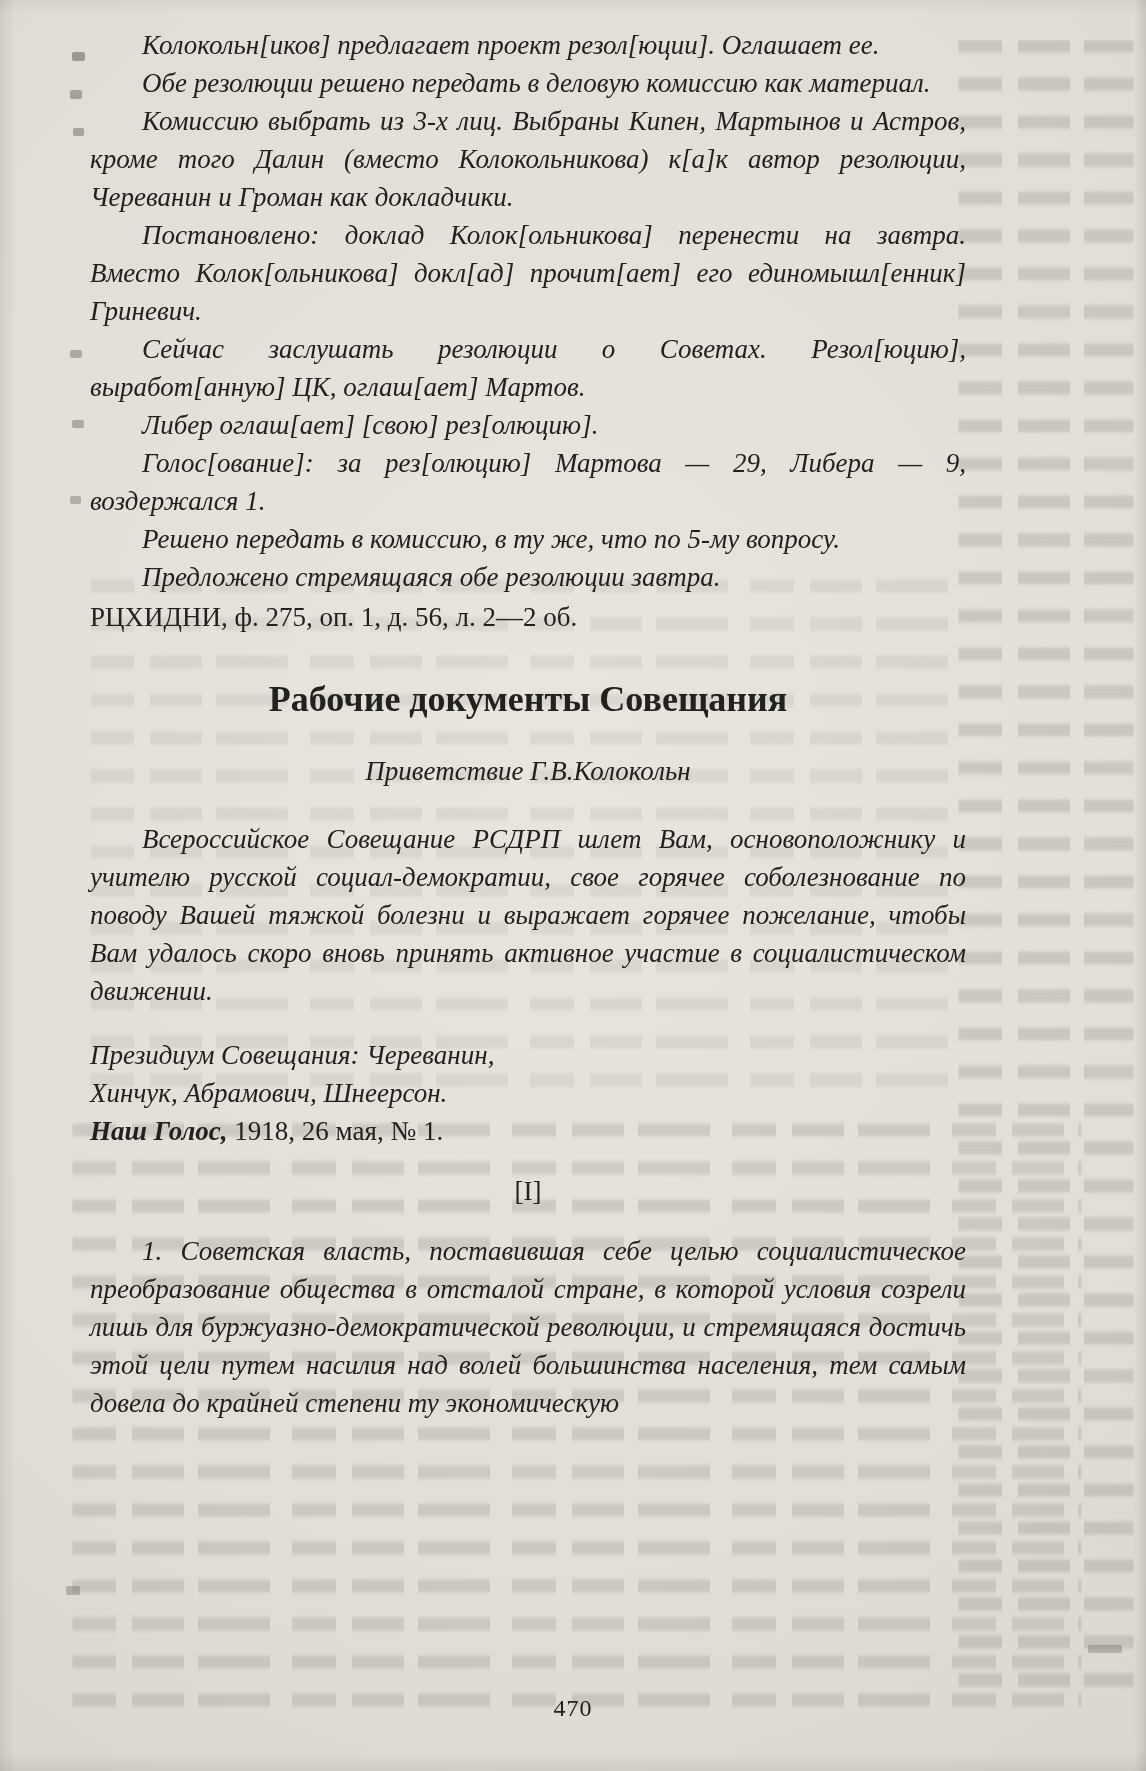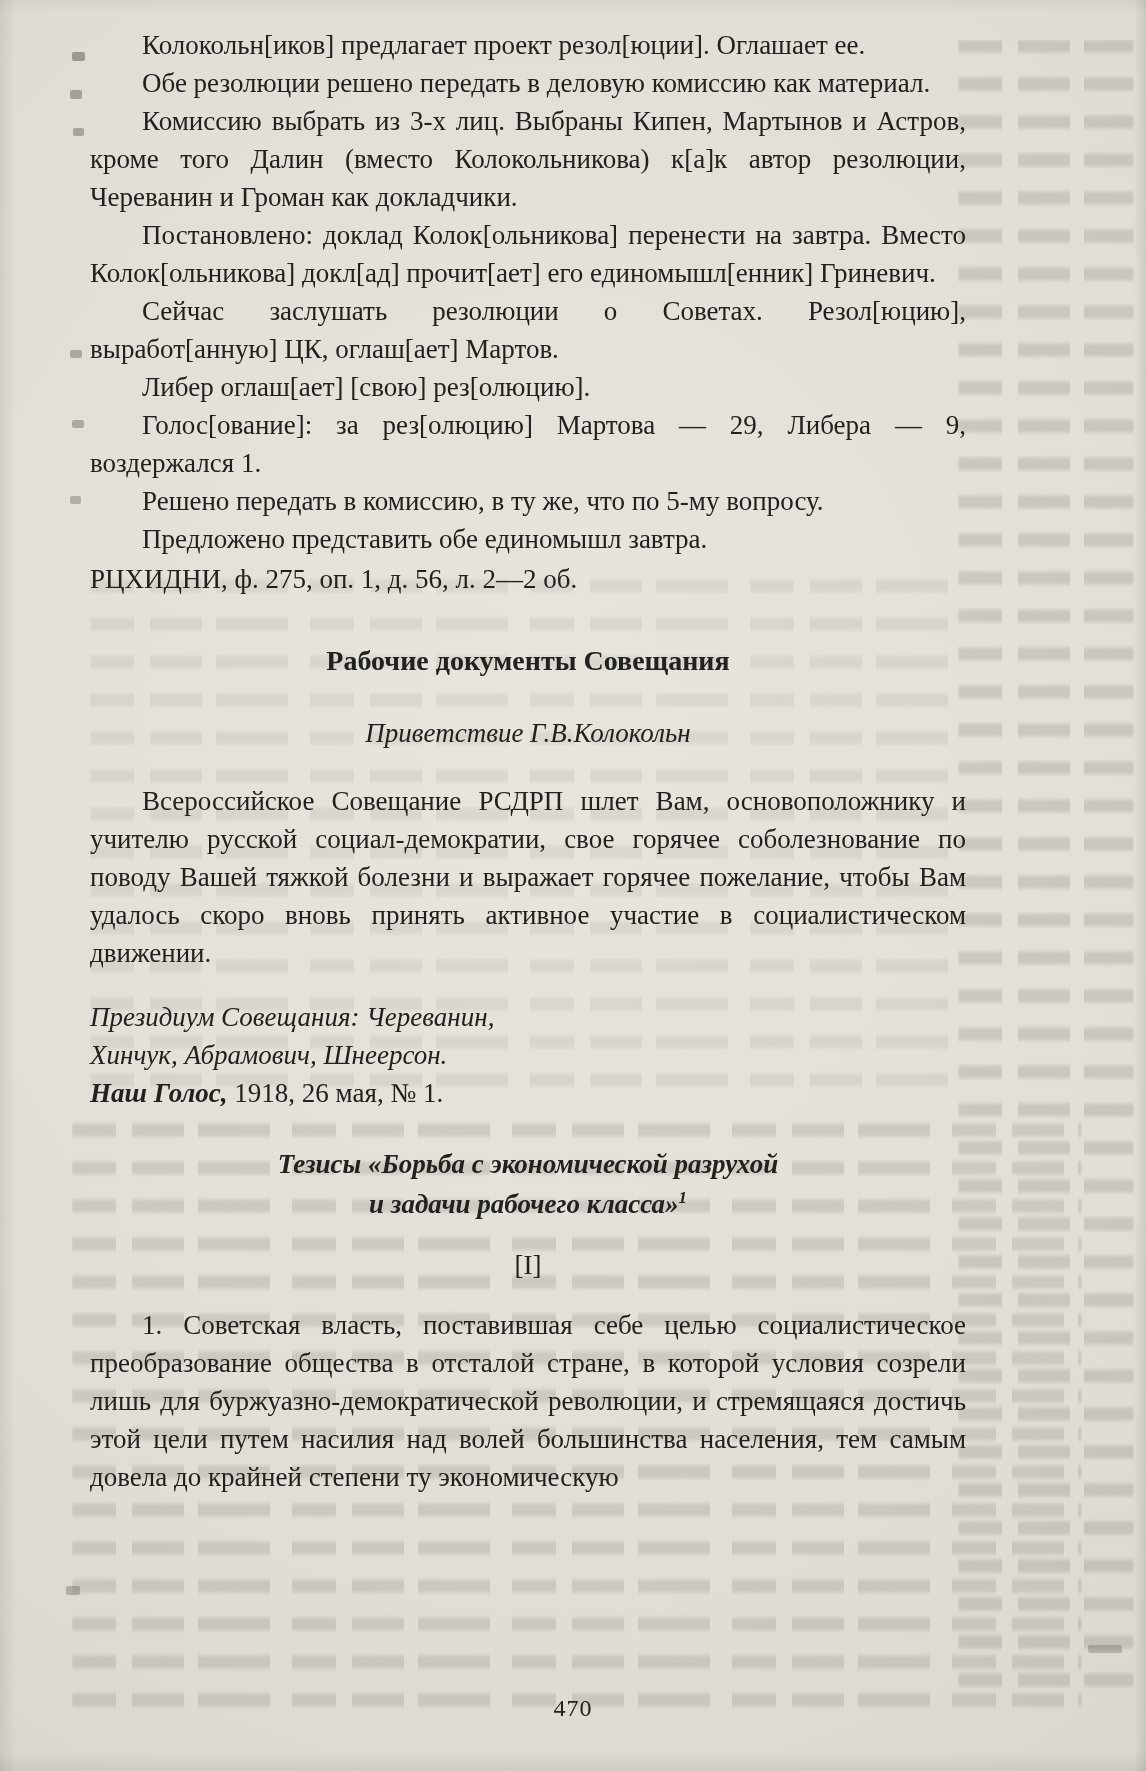--- a/index.html
+++ b/index.html
@@ -44,29 +44,29 @@
   .ghost-mid   { left: 90px;  top: 560px; width: 878px; height: 540px;  opacity: .15; }
   .ghost-low   { left: 72px;  top: 1100px; width: 1010px; height: 620px; opacity: .28; }
 
   .artifact { position: absolute; background: #4a453d; border-radius: 2px; pointer-events: none; }
 
   .content {
     position: absolute; left: 90px; top: 26px; width: 876px;
   }
   p, h2, h3 { margin: 0; font-weight: normal; font-size: 27px; }
   .just   { text-align: justify; }
-  .indent { text-indent: 52px; }
+  .indent { text-indent: 52px; font-style: italic; }
   .right  { text-align: left; }
   .center { text-align: center; }
   .italic     { font-style: italic; }
   .bolditalic { font-weight: bold; font-style: italic; margin-top: 21px; }
   sup { font-size: 0.62em; line-height: 0; }
 
   .archive      { margin-top: 2px; }
-  .sec-title    { margin-top: 44px; font-weight: bold; font-size: 28px; }
+  .sec-title    { margin-top: 44px; font-weight: bold; font-size: 36px; }
   .greet-title  { margin-top: 34px; }
   .greet-text   { margin-top: 30px; }
   .sig          { margin-top: 26px; }
   .theses-title { margin-top: 32px; line-height: 40px; }
   .roman        { margin-top: 22px; }
   .thesis-p     { margin-top: 22px; }
   .footnote     { margin-top: 22px; font-size: 24px; line-height: 32px; text-indent: 52px; }
   .pagenum {
     position: absolute; left: 0; width: 1146px; bottom: 44px;
     text-align: center; font-size: 24px; letter-spacing: 1px;
@@ -93,33 +93,32 @@
   <div class="content">
 
     <p class="just indent">Колокольн[иков] предлагает проект резол[юции]. Оглашает ее.</p>
     <p class="just indent">Обе резолюции решено передать в деловую комиссию как материал.</p>
     <p class="just indent">Комиссию выбрать из 3-х лиц. Выбраны Кипен, Мартынов и Астров, кроме того Далин (вместо Колокольникова) к[а]к автор резолюции, Череванин и Громан как докладчики.</p>
     <p class="just indent">Постановлено: доклад Колок[ольникова] перенести на завтра. Вместо Колок[ольникова] докл[ад] прочит[ает] его единомышл[енник] Гриневич.</p>
     <p class="just indent">Сейчас заслушать резолюции о Советах. Резол[юцию], выработ[анную] ЦК, оглаш[ает] Мартов.</p>
     <p class="just indent">Либер оглаш[ает] [свою] рез[олюцию].</p>
     <p class="just indent">Голос[ование]: за рез[олюцию] Мартова — 29, Либера — 9, воздержался 1.</p>
     <p class="just indent">Решено передать в комиссию, в ту же, что по 5-му вопросу.</p>
-    <p class="just indent">Предложено представить обе единомышл завтра.</p>
+    <p class="just indent">Предложено стремящаяся обе резолюции завтра.</p>
 
     <p class="right archive">РЦХИДНИ, ф. 275, оп. 1, д. 56, л. 2—2 об.</p>
 
     <h2 class="center sec-title">Рабочие документы Совещания</h2>
 
     <h3 class="center italic greet-title">Приветствие Г.В.Колокольн</h3>
     <p class="just indent greet-text">Всероссийское Совещание РСДРП шлет Вам, основоположнику и учителю русской социал-демократии, свое горячее соболезнование по поводу Вашей тяжкой болезни и выражает горячее пожелание, чтобы Вам удалось скоро вновь принять активное участие в социалистическом движении.</p>
     <p class="right italic sig">Президиум Совещания: Череванин,</p>
     <p class="right italic">Хинчук, Абрамович, Шнеерсон.</p>
     <p class="right"><span class="bolditalic">Наш Голос,</span> <span>1918, 26 мая, № 1.</span></p>
 
-    <h3 class="center bolditalic theses-title"><span>Тезисы «Борьба с экономической разрухой</span><br><span>и задачи рабочего класса»</span><sup>1</sup></h3>
 
     <p class="center roman">[I]</p>
 
     <p class="just indent thesis-p">1. Советская власть, поставившая себе целью социалистическое преобразование общества в отсталой стране, в которой условия созрели лишь для буржуазно-демократической революции, и стремящаяся достичь этой цели путем насилия над волей большинства населения, тем самым довела до крайней степени ту экономическую</p>
 
 
   </div>
 
   <div class="pagenum">470</div>
 

